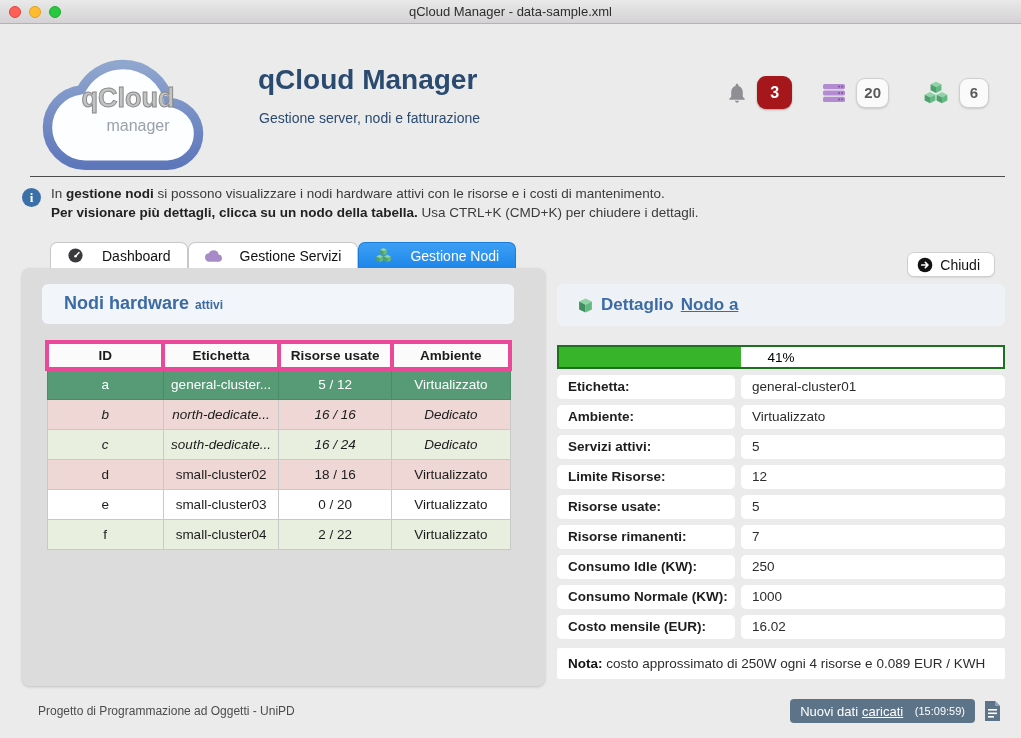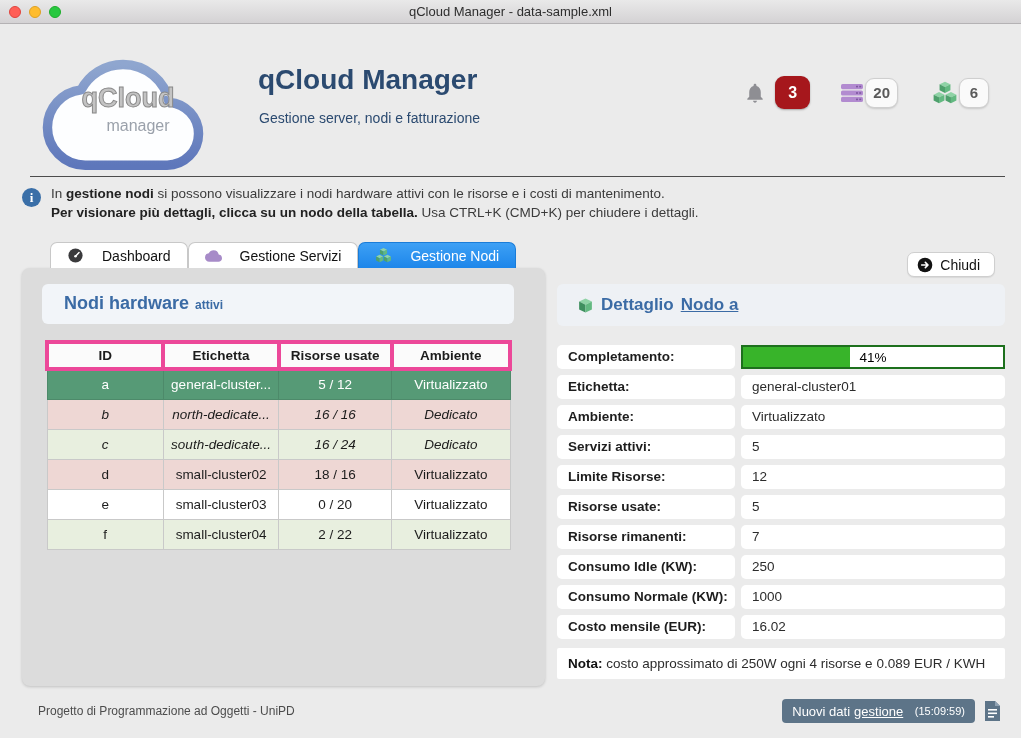--- a/index.html
+++ b/index.html
@@ -28,21 +28,21 @@
   .logo-text2 { position:absolute; left:45px; top:62px; width:110px; text-align:center;
     font-size:16px; color:#9aa1ab; text-shadow:0 1px 0 #fff; }
   .app-title { position:absolute; left:258px; top:40px; font-size:28px; font-weight:bold; color:var(--title-blue,#2b4a70); }
   .app-subtitle { position:absolute; left:259px; top:86px; font-size:14px; color:var(--title-blue,#2b4a70); }
   .badges { position:absolute; right:32px; top:52px; display:flex; align-items:center; }
   .badge-icon { display:flex; align-items:center; justify-content:center; }
   .badge { border-radius:9px; font-weight:bold; display:flex; align-items:center; justify-content:center; }
   .badge.red { width:35px; height:33px; background:var(--badge-red,#a6171c); color:#fff; font-size:16px;
     box-shadow:0 1px 2px rgba(0,0,0,.3); margin-left:9px; }
   .badge.lite { min-width:30px; height:30px; padding:0 7px; background:#fafafa; border:1px solid #cfcfcf;
-    color:#5a5a5a; font-size:15px; box-shadow:0 1px 2px rgba(0,0,0,.15); margin-left:0; }
+    color:#5a5a5a; font-size:15px; box-shadow:0 1px 2px rgba(0,0,0,.15); margin-left:9px; }
   .gap1 { width:29px; } .gap2 { width:33px; }
 
   
   .separator { position:absolute; top:176px; left:30px; right:16px; height:1px; background:#4c4c4c; }
   .info { position:absolute; top:184px; left:22px; right:16px; display:flex; gap:10px; }
   .info-icon { flex:0 0 auto; width:19px; height:19px; margin-top:4px; border-radius:50%;
     background:#3a6fa8; color:#fff; font-weight:bold; font-size:13px; font-family:"Liberation Serif",serif;
     display:flex; align-items:center; justify-content:center; }
   .info-text { font-size:13.5px; line-height:19px; color:#3b3b3b; }
   .info-text b { color:#222; }
@@ -306,21 +306,20 @@
       <svg width="17" height="17" viewBox="0 0 24 24">
         <polygon points="12,2 21,6.5 12,11 3,6.5" fill="#8fd3a6"></polygon>
         <polygon points="3,6.5 12,11 12,22 3,17.5" fill="#3f8f5f"></polygon>
         <polygon points="21,6.5 12,11 12,22 21,17.5" fill="#63b981"></polygon>
       </svg>
       <span class="txt">Dettaglio</span>
       <span class="txt node">Nodo a</span>
     </div>
 
     <div class="detail-row">
-      <div class="dlabel">Completamento:</div>
       <div class="progress-wrap">
         <div class="progress-fill" style="width: 41%;"></div>
         <div class="progress-text">41%</div>
       </div>
     </div>
 
     <div class="detail-row">
       <div class="dlabel">Etichetta:</div>
       <div class="dvalue">general-cluster01</div>
     </div>
@@ -357,21 +356,21 @@
       <div class="dvalue">16.02</div>
     </div>
 
     <div class="note-row">
       <b>Nota:</b><span> costo approssimato di 250W ogni 4 risorse e 0.089 EUR / KWH</span>
     </div>
   </div>
 
   <div class="credits">Progetto di Programmazione ad Oggetti - UniPD</div>
   <button class="status-btn">
-    <span>Nuovi dati </span><span class="u">gestione</span>&nbsp;<span class="time">(15:09:59)</span>
+    <span>Nuovi dati </span><span class="u">caricati</span>&nbsp;<span class="time">(15:09:59)</span>
   </button>
   <span class="doc-icon">
     <svg width="19" height="22" viewBox="0 0 19 22">
       <path d="M2 1h10l5 5v15H2z" fill="#5d7488"></path>
       <path d="M12 1l5 5h-5z" fill="#8fa2b3"></path>
       <rect x="5" y="9" width="9" height="1.6" fill="#fff"></rect>
       <rect x="5" y="12.5" width="9" height="1.6" fill="#fff"></rect>
       <rect x="5" y="16" width="6" height="1.6" fill="#fff"></rect>
     </svg>
   </span>

